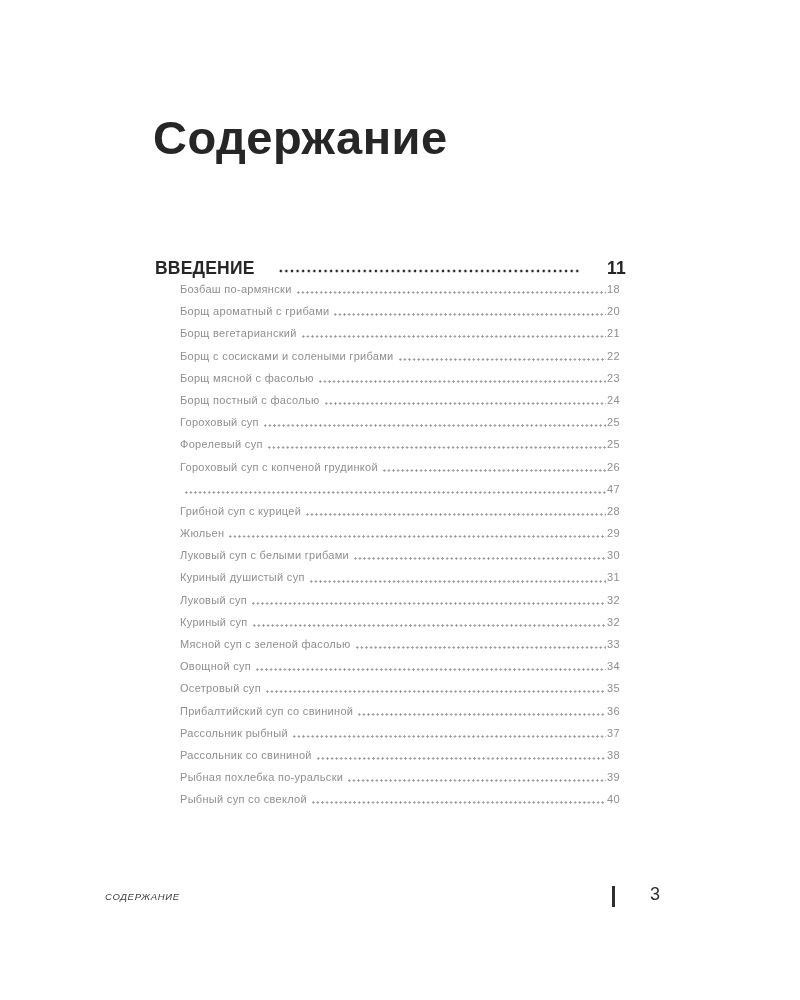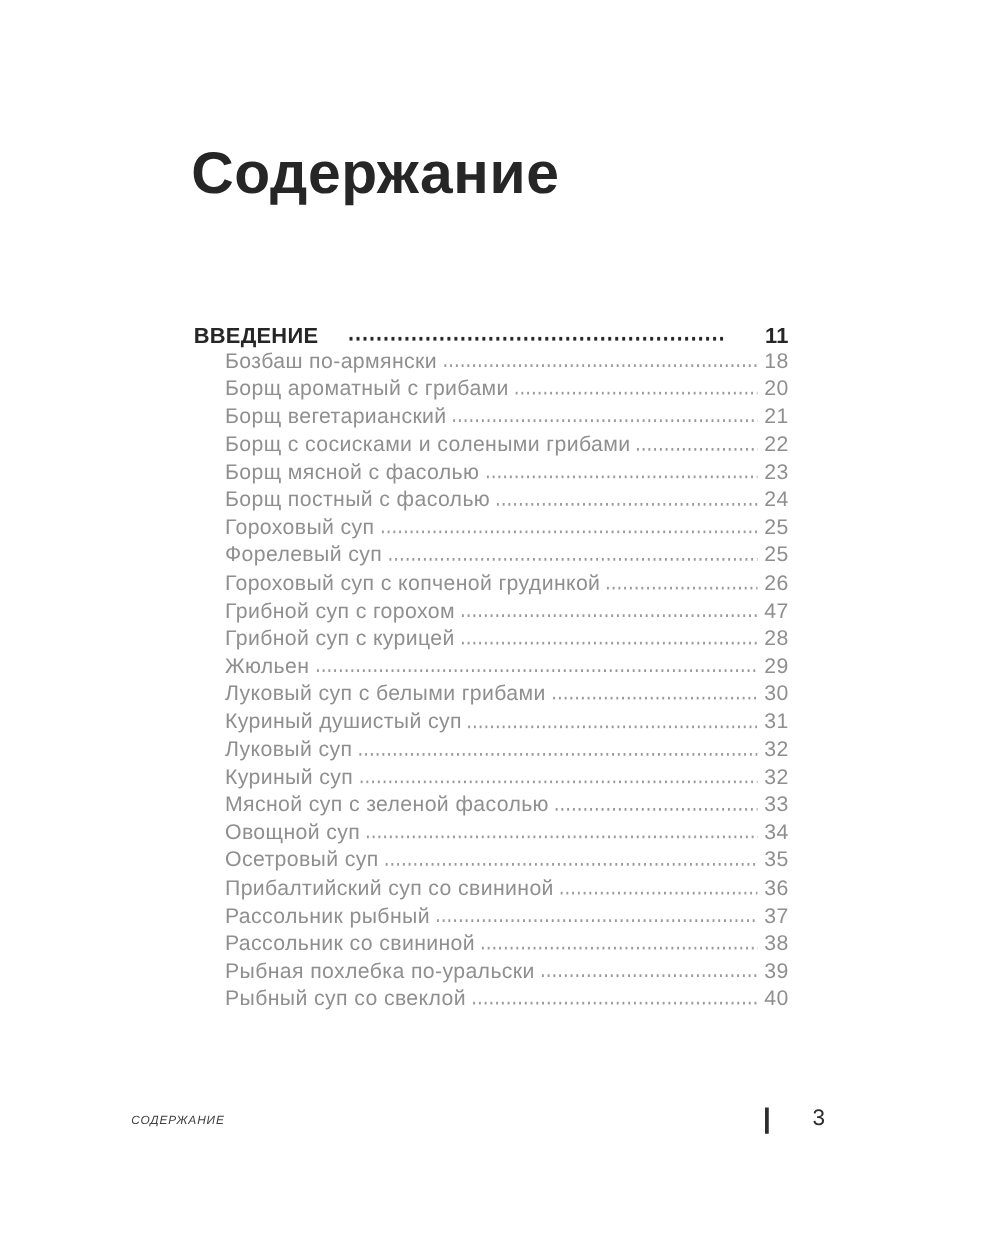--- a/index.html
+++ b/index.html
@@ -36,21 +36,21 @@
     align-items: baseline;
   }
   .row .leader {
     flex: 1 1 auto;
     align-self: stretch;
     background-repeat: repeat-x;
   }
   .row .num {
     flex: 0 0 auto;
     min-width: 24px;
-    text-align: right;
+    text-align: left;
     white-space: nowrap;
   }
   .row .label {
     white-space: nowrap;
   }
   .row.section {
     height: 20px;
     line-height: 20px;
     font-size: 17.5px;
     font-weight: 700;
@@ -63,21 +63,21 @@
   }
   .row.section .leader {
     margin: 0 7px 0 3px;
     background-image: radial-gradient(circle, #262626 1.3px, rgba(0,0,0,0) 1.5px);
     background-size: 5.6px 5.6px;
     background-position: 0 calc(100% - 4px);
   }
   .row.entry {
     height: 22.2px;
     line-height: 22.2px;
-    font-size: 17px;
+    font-size: 11px;
     font-weight: 400;
     color: #8f8f8f;
     letter-spacing: 0.3px;
     padding-left: 25px;
   }
   .row.entry .leader {
     margin: 0 1px 0 4px;
     background-image: radial-gradient(circle, #9a9a9a 0.9px, rgba(0,0,0,0) 1.1px);
     background-size: 4.6px 4.6px;
     background-position: 0 calc(100% - 5.5px);
@@ -161,21 +161,20 @@
     <span class="label">Форелевый суп</span>
     <span class="leader"></span>
     <span class="num">25</span>
   </div>
       <div class="row entry">
     <span class="label">Гороховый суп с копченой грудинкой</span>
     <span class="leader"></span>
     <span class="num">26</span>
   </div>
       <div class="row entry">
-    <span class="label">Грибной суп с горохом</span>
     <span class="leader"></span>
     <span class="num">47</span>
   </div>
       <div class="row entry">
     <span class="label">Грибной суп с курицей</span>
     <span class="leader"></span>
     <span class="num">28</span>
   </div>
       <div class="row entry">
     <span class="label">Жюльен</span>

